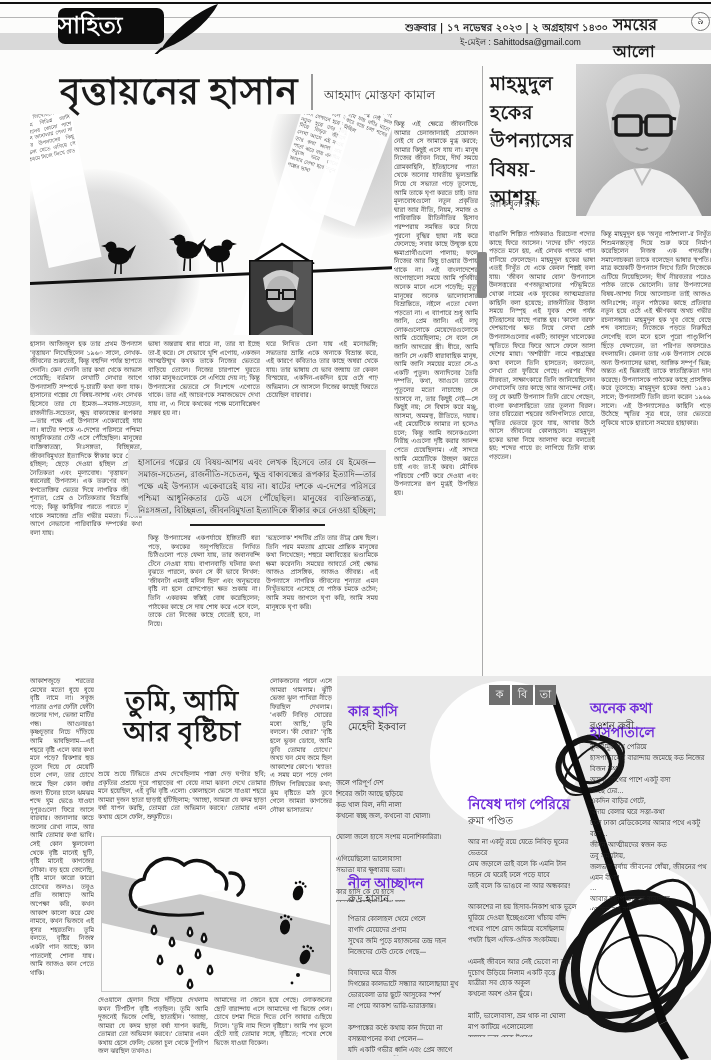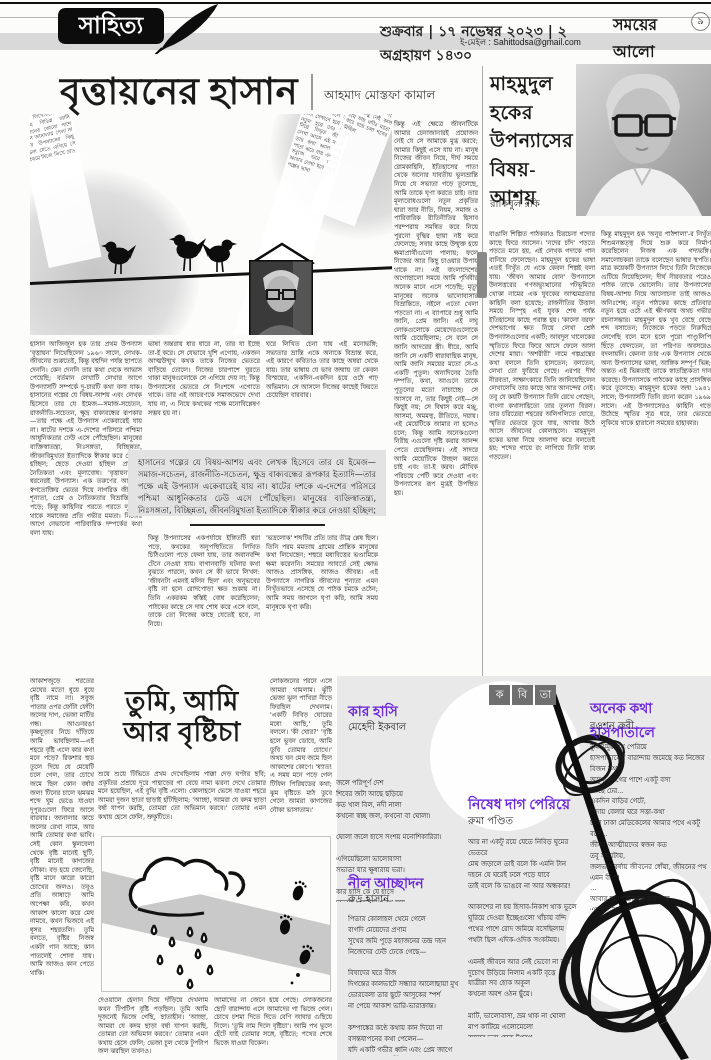--- a/index.html
+++ b/index.html
@@ -28,29 +28,29 @@
 </style>
 </head>
 <body>
 
 <div class="page">
 
   <div class="abs rule" style="left:0;top:2px;width:711px;height:2px;"></div>
   <div class="abs" style="left:0;top:17px;width:711px;height:1px;background:#b5b5b5;"></div>
   <div class="abs gray-band" style="left:0;top:33px;width:711px;height:17px;"></div>
 
-  <div class="abs" style="left:58px;top:8px;width:106px;height:36px;background:#0c0c0c;border-radius:7px;display:flex;align-items:center;justify-content:center;z-index:5;">
+  <div class="abs" style="left:58px;top:8px;width:106px;height:36px;background:#0c0c0c;border-radius:7px;display:flex;align-items:center;justify-content:flex-start;z-index:5;">
     <span class="white" style="font-size:23px;font-weight:600;">সাহিত্য</span>
   </div>
   <svg class="abs" style="left:148px;top:2px;z-index:6;" width="80" height="52" viewBox="0 0 80 52">
     <path d="M70,2 C50,8 24,30 14,46 L8,52 L18,46 C40,38 62,18 70,2 Z" fill="#0d0d0d"></path>
     <path d="M14,46 L4,56" stroke="#0d0d0d" stroke-width="2"></path>
   </svg>
 
-  <div class="abs byline" style="left:380px;top:20px;width:228px;text-align:left;font-size:14px;font-weight:bold;color:#222;">শুক্রবার | ১৭ নভেম্বর ২০২৩ | ২ অগ্রহায়ণ ১৪৩০</div>
+  <div class="abs byline" style="left:380px;top:20px;width:228px;text-align:right;font-size:10px;font-weight:bold;color:#222;">শুক্রবার | ১৭ নভেম্বর ২০২৩ | ২ অগ্রহায়ণ ১৪৩০</div>
   <div class="abs" style="left:613px;top:12px;width:76px;font-size:16px;font-weight:700;font-family:'DejaVu Sans',sans-serif;">সময়ের আলো</div>
   <div class="abs" style="left:691px;top:12px;width:17px;height:17px;border:1.5px solid #777;border-radius:50%;display:flex;align-items:center;justify-content:center;">
     <span style="font-size:10px;color:#222;">৯</span>
   </div>
   <div class="abs" style="left:460px;top:36px;width:248px;text-align:left;font-size:8.5px;font-family:Liberation Sans, sans-serif;color:#111;z-index:6;">ই-মেইল : Sahittodsa@gmail.com</div>
 
   <div class="abs headline" style="left:60px;top:62px;font-size:37px;">বৃত্তায়নের হাসান</div>
   <div class="abs" style="left:311px;top:74px;width:2px;height:36px;background:#999;"></div>
   <div class="abs byline" style="left:324px;top:86px;font-size:12px;">আহমাদ মোস্তফা কামাল</div>
 

